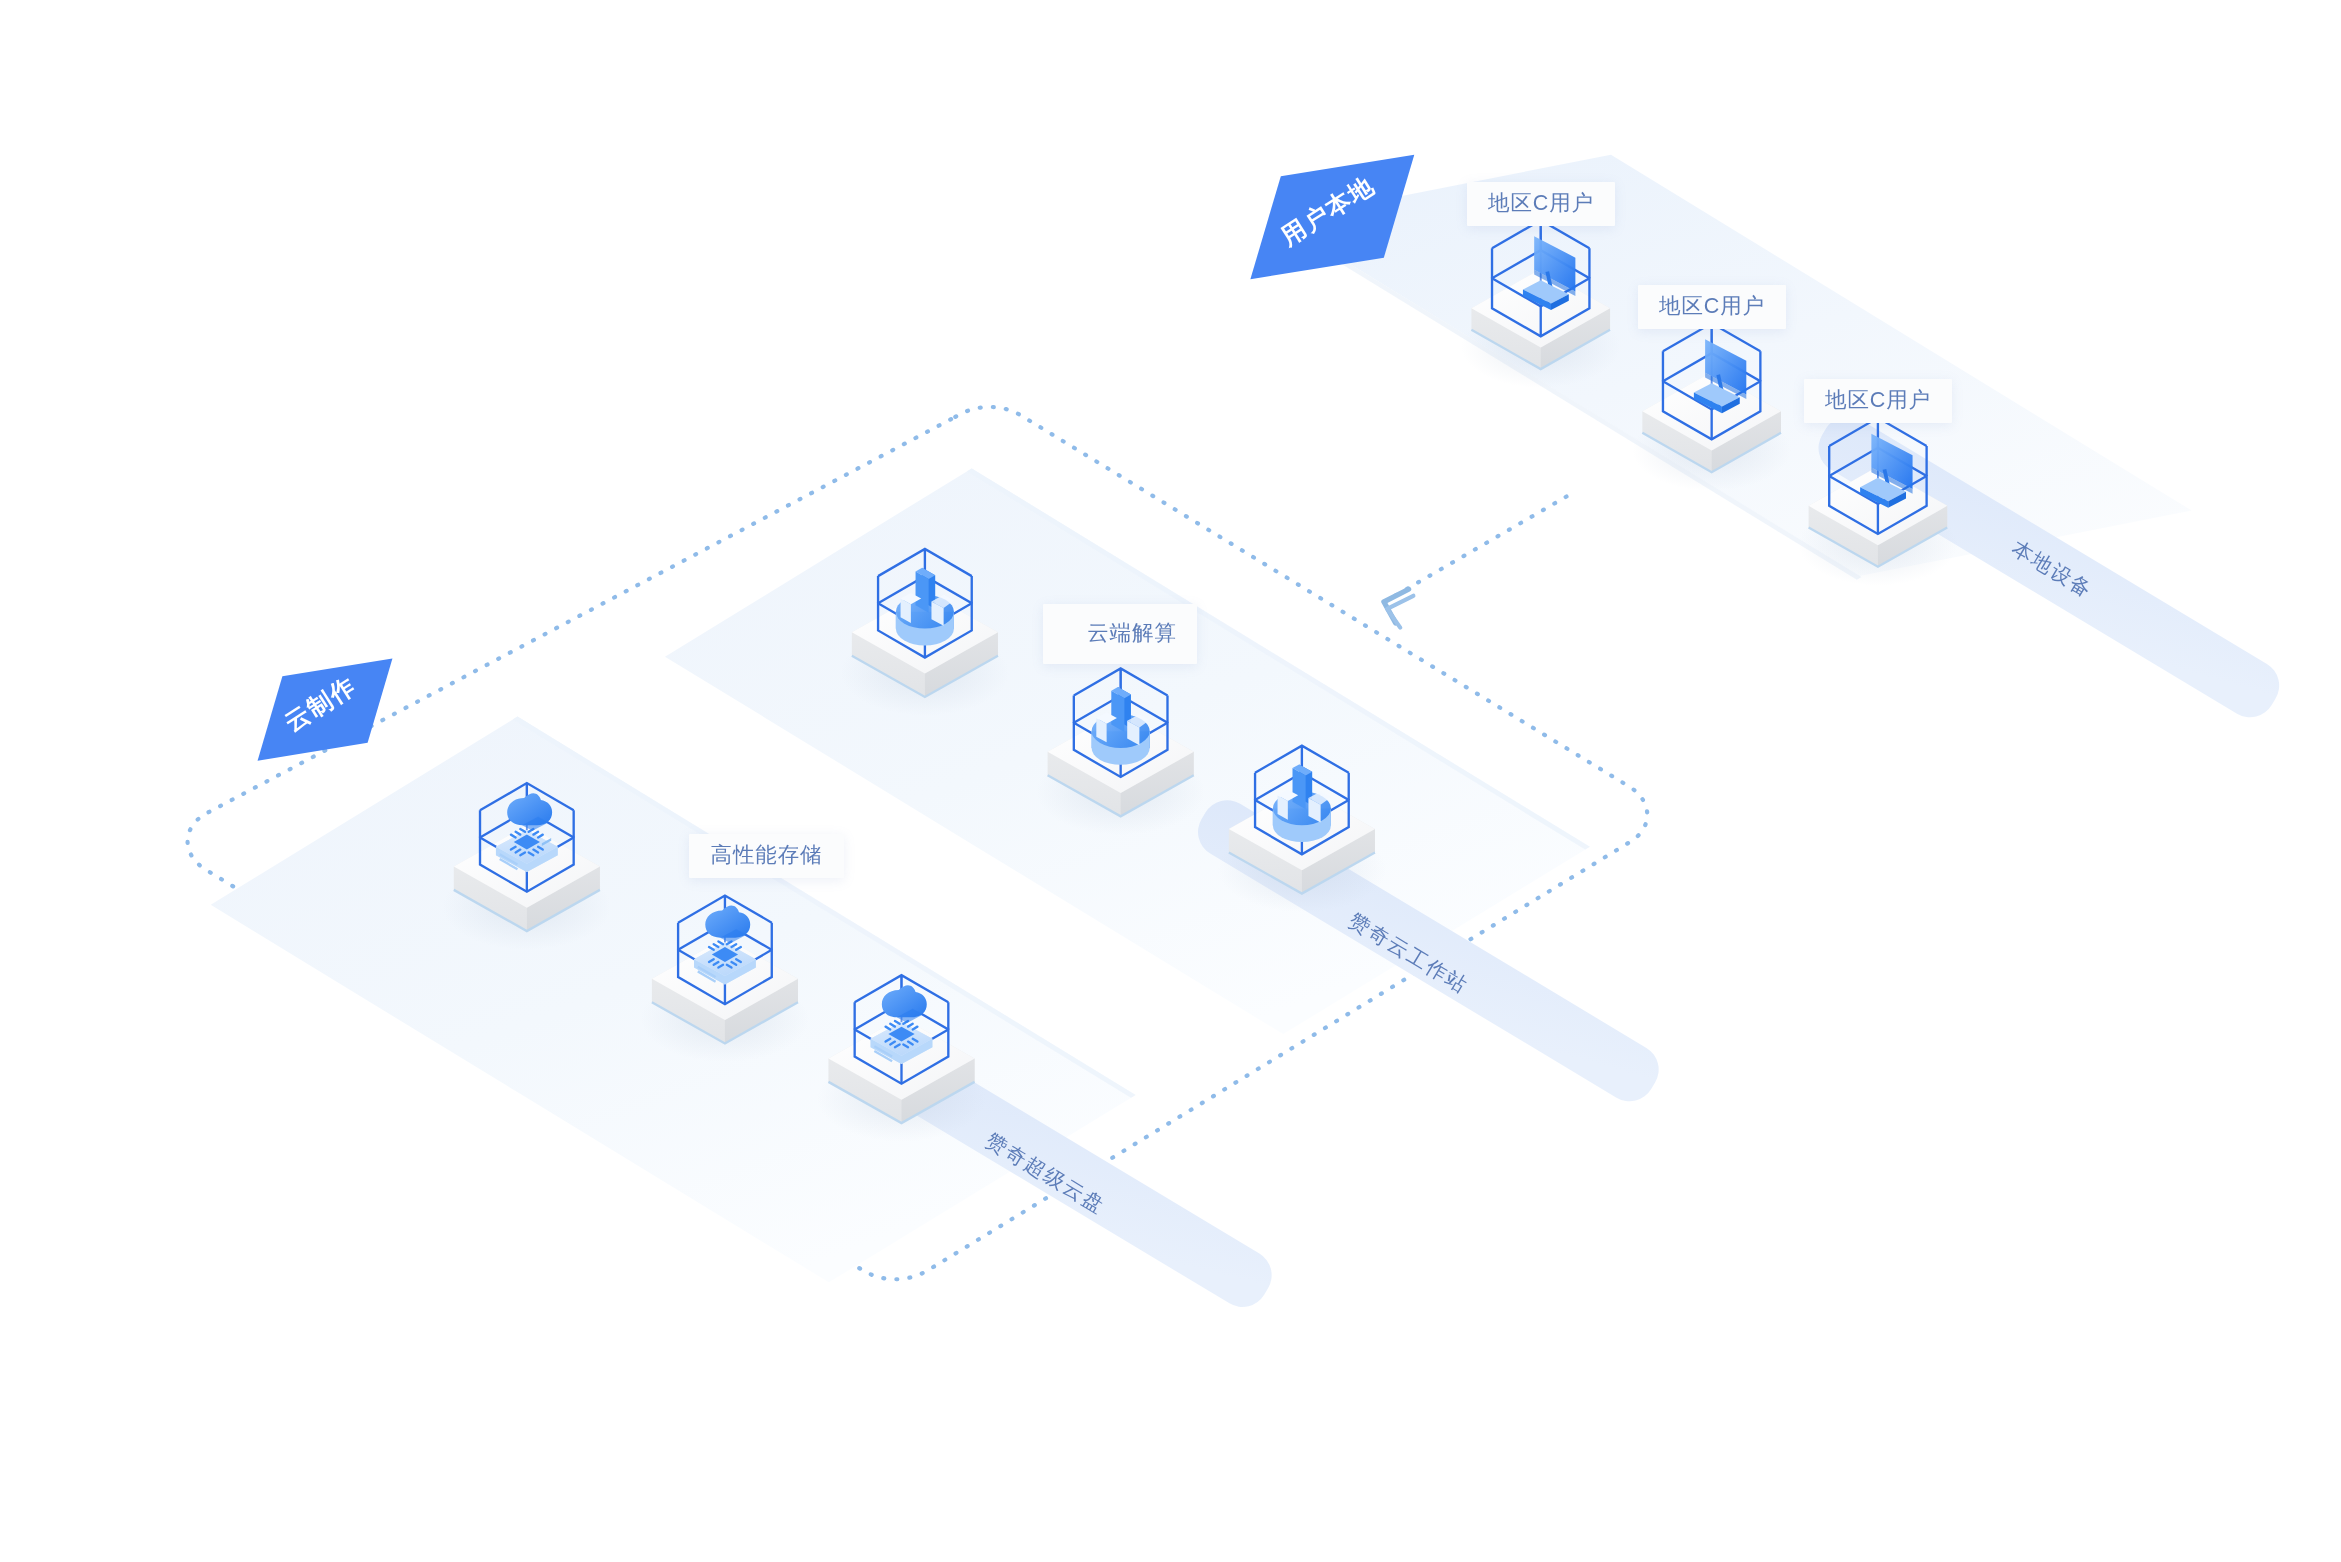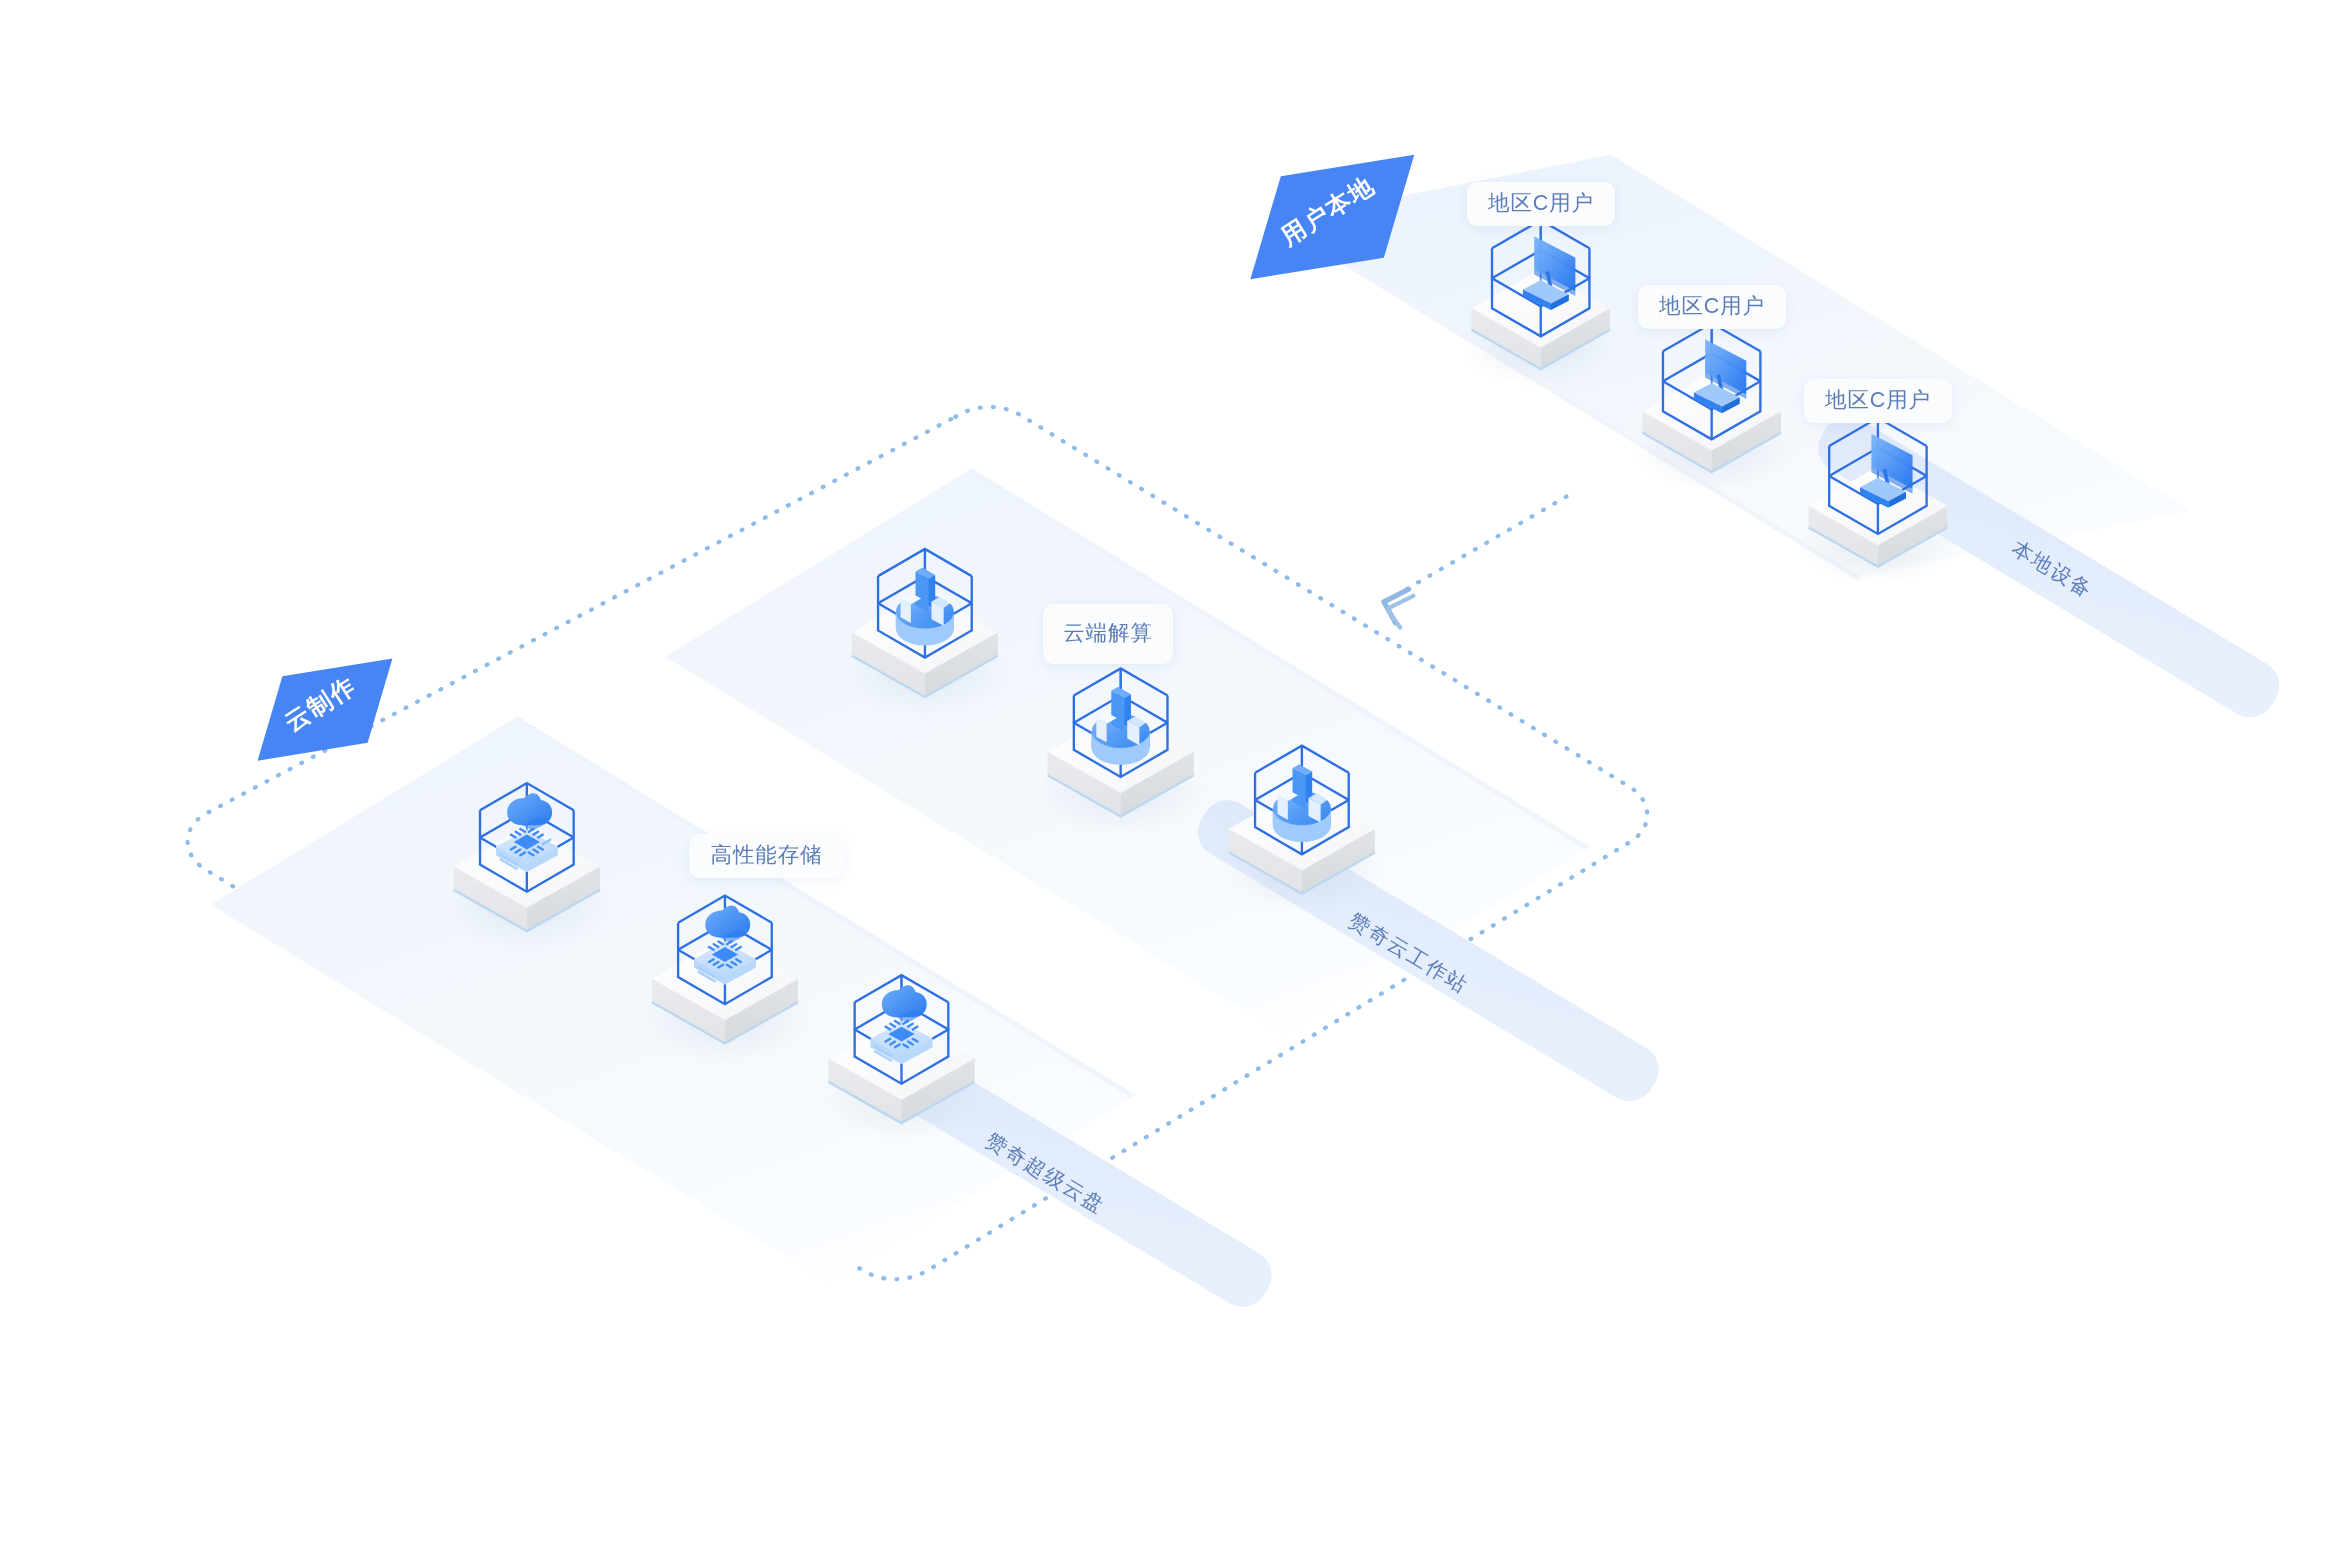--- a/index.html
+++ b/index.html
@@ -1,20 +1,20 @@
 <!DOCTYPE html>
 <html style="font-size:7.5px"><head>
 <meta charset="utf-8">
 <style>
   html,body{margin:0;padding:0;background:#ffffff;}
   body{width:2342px;height:1562px;position:relative;overflow:hidden;
        font-family:"Liberation Sans","DejaVu Sans",sans-serif;}
   #stage{position:absolute;left:0;top:0;width:2342px;height:1562px;background:#fff;}
   svg.layer{position:absolute;left:0;top:0;width:2342px;height:1562px;overflow:visible;}
-  .chip{position:absolute;background:#fbfcfd;border-radius:10px;
+  .chip{position:absolute;background:#fbfcfd;border-radius:1px;
         box-shadow:0 2.8px 12px rgba(120,150,200,.13);
         display:flex;align-items:center;justify-content:center;
         color:#5c7cb8;white-space:nowrap;letter-spacing:0.9px;}
   .chip span{display:block;line-height:1;}
 </style>
 </head>
 <body>
 
 <div id="stage">
 
@@ -418,21 +418,21 @@
   </div>
 
   <div class="chip" style="left:1638px;top:285px;width:148px;height:44px;font-size:21.5px;">
     <span>地区C用户</span>
   </div>
 
   <div class="chip" style="left:1804px;top:379px;width:148px;height:44px;font-size:21.5px;">
     <span>地区C用户</span>
   </div>
 
-  <div class="chip" style="left:1043px;top:604px;width:130px;height:60px;font-size:21.5px;">
+  <div class="chip" style="left:1043px;top:604px;width:130px;height:60px;font-size:21.5px;padding-left:24px;">
     <span>云端解算</span>
   </div>
 
   <div class="chip" style="left:649px;top:834px;width:155px;height:44px;font-size:21.5px;margin-left:40px;">
     <span>高性能存储</span>
   </div>
 
 </div>
 
 

